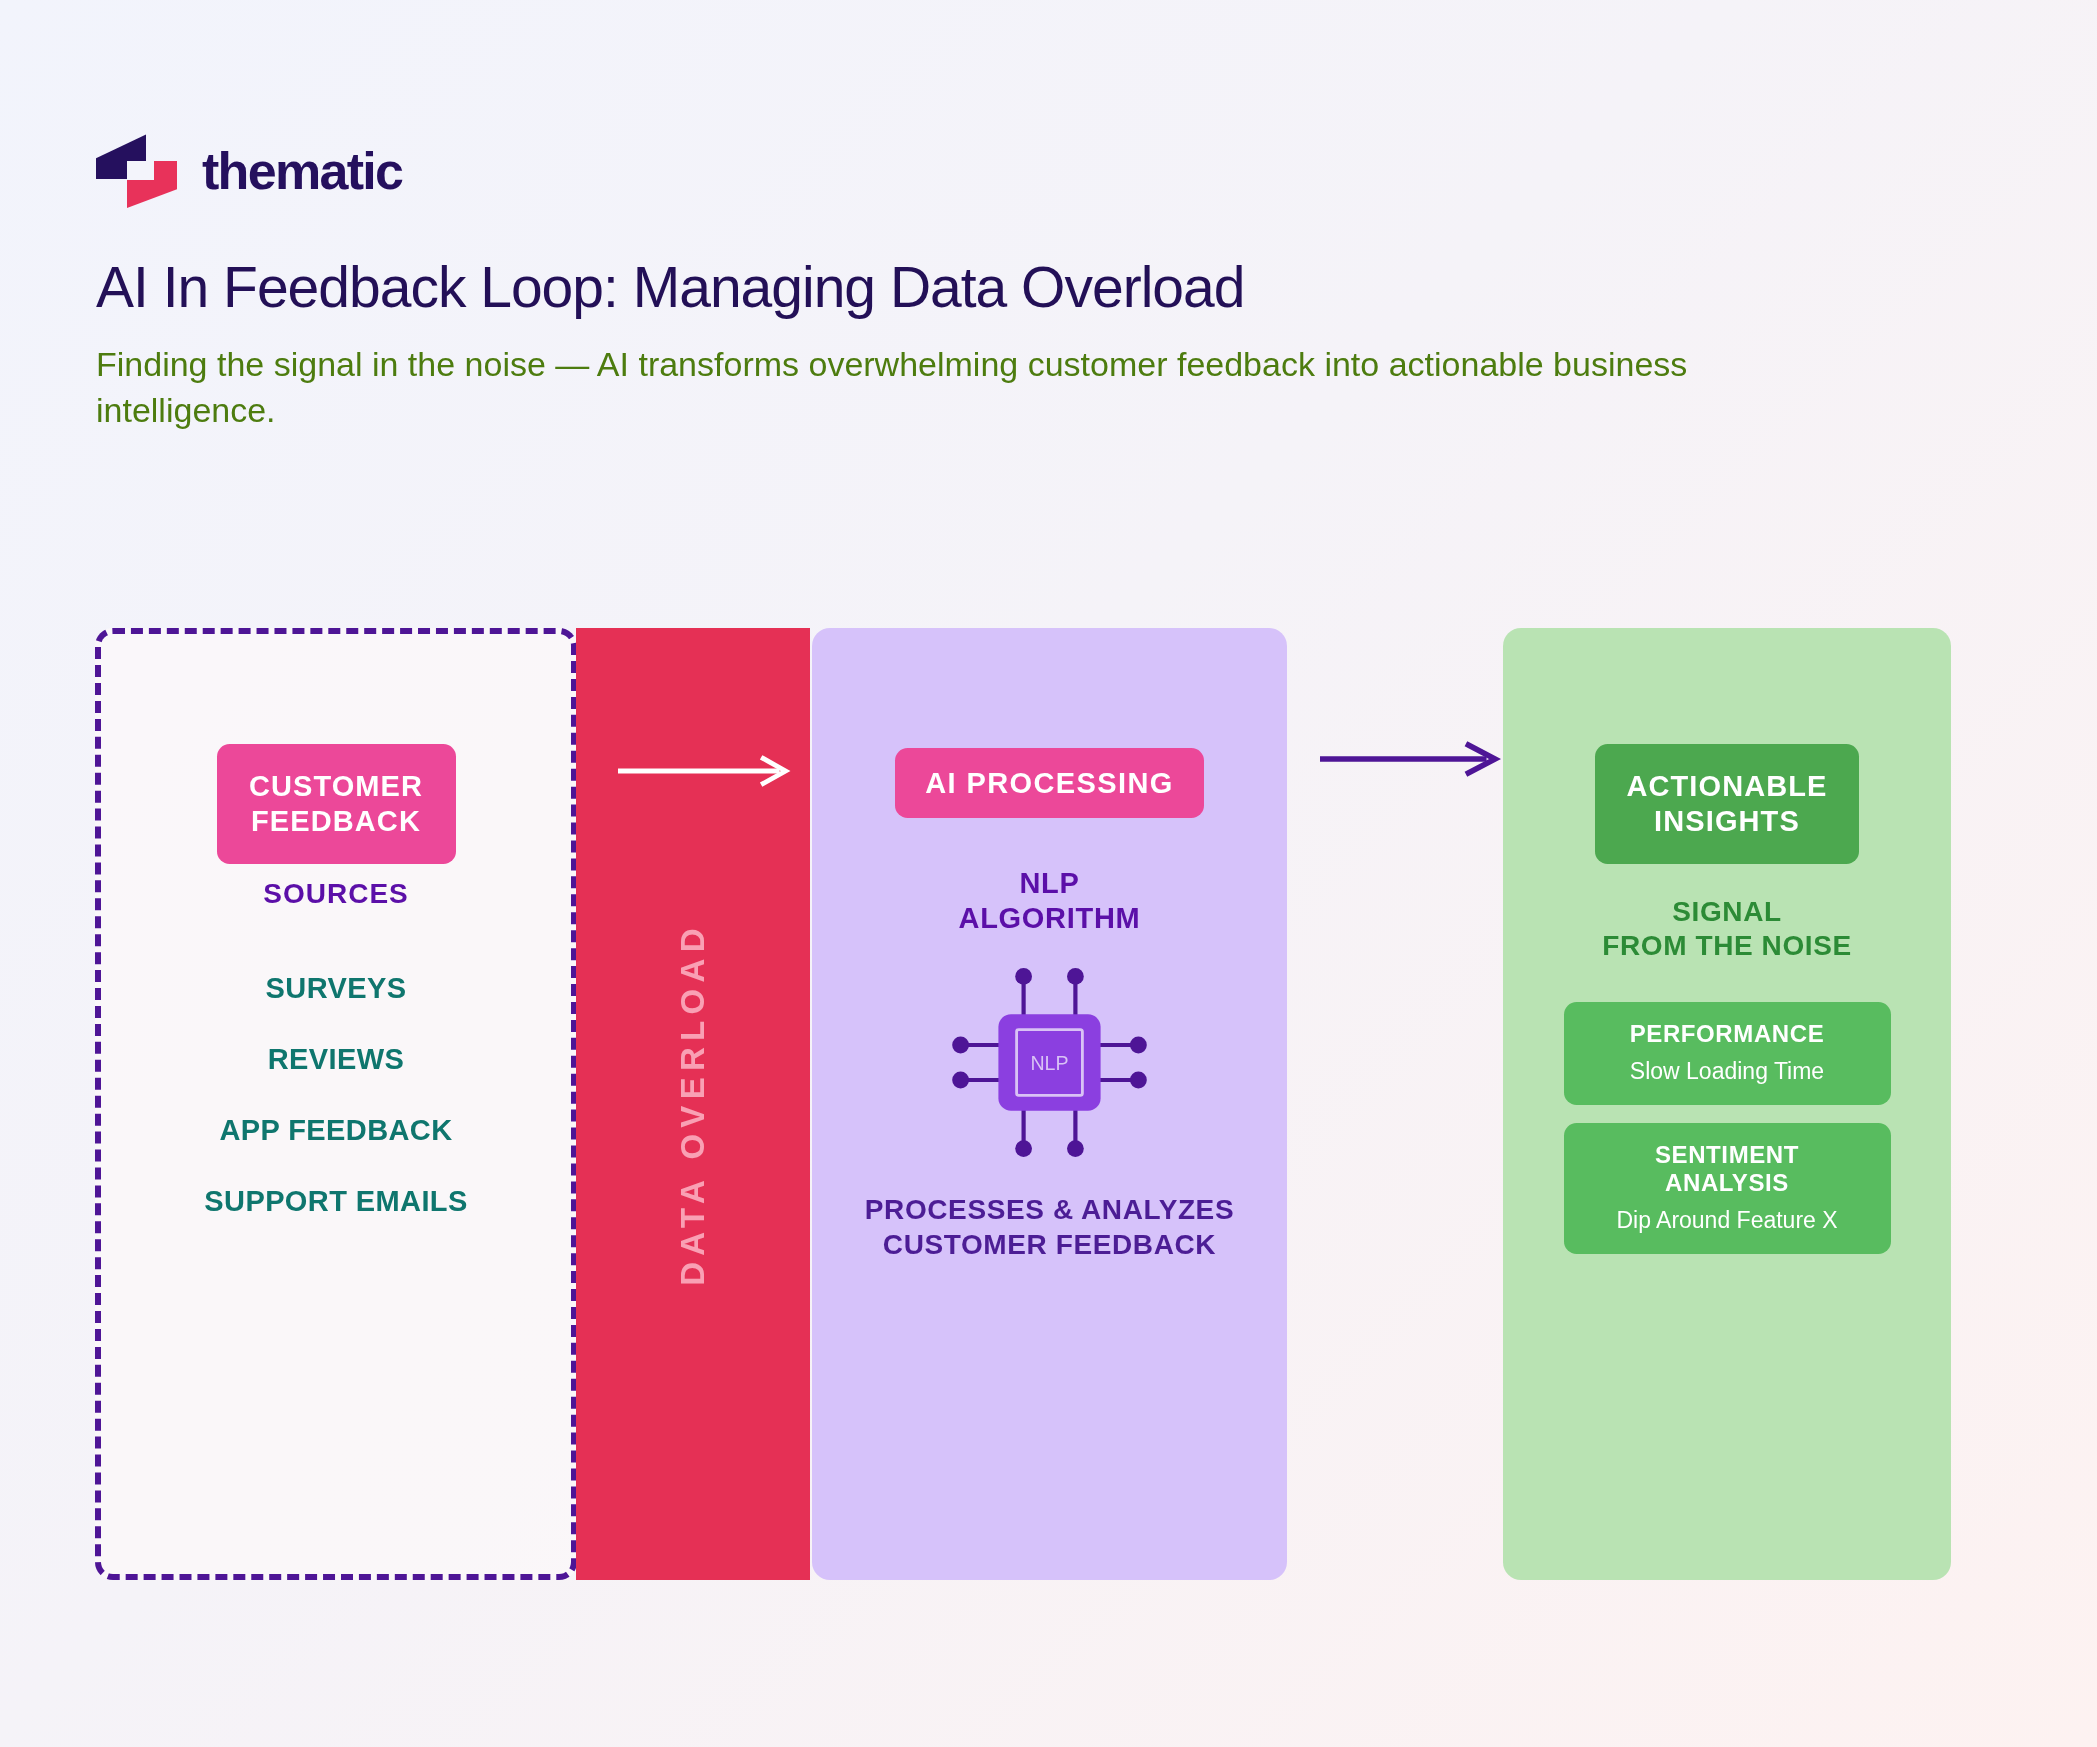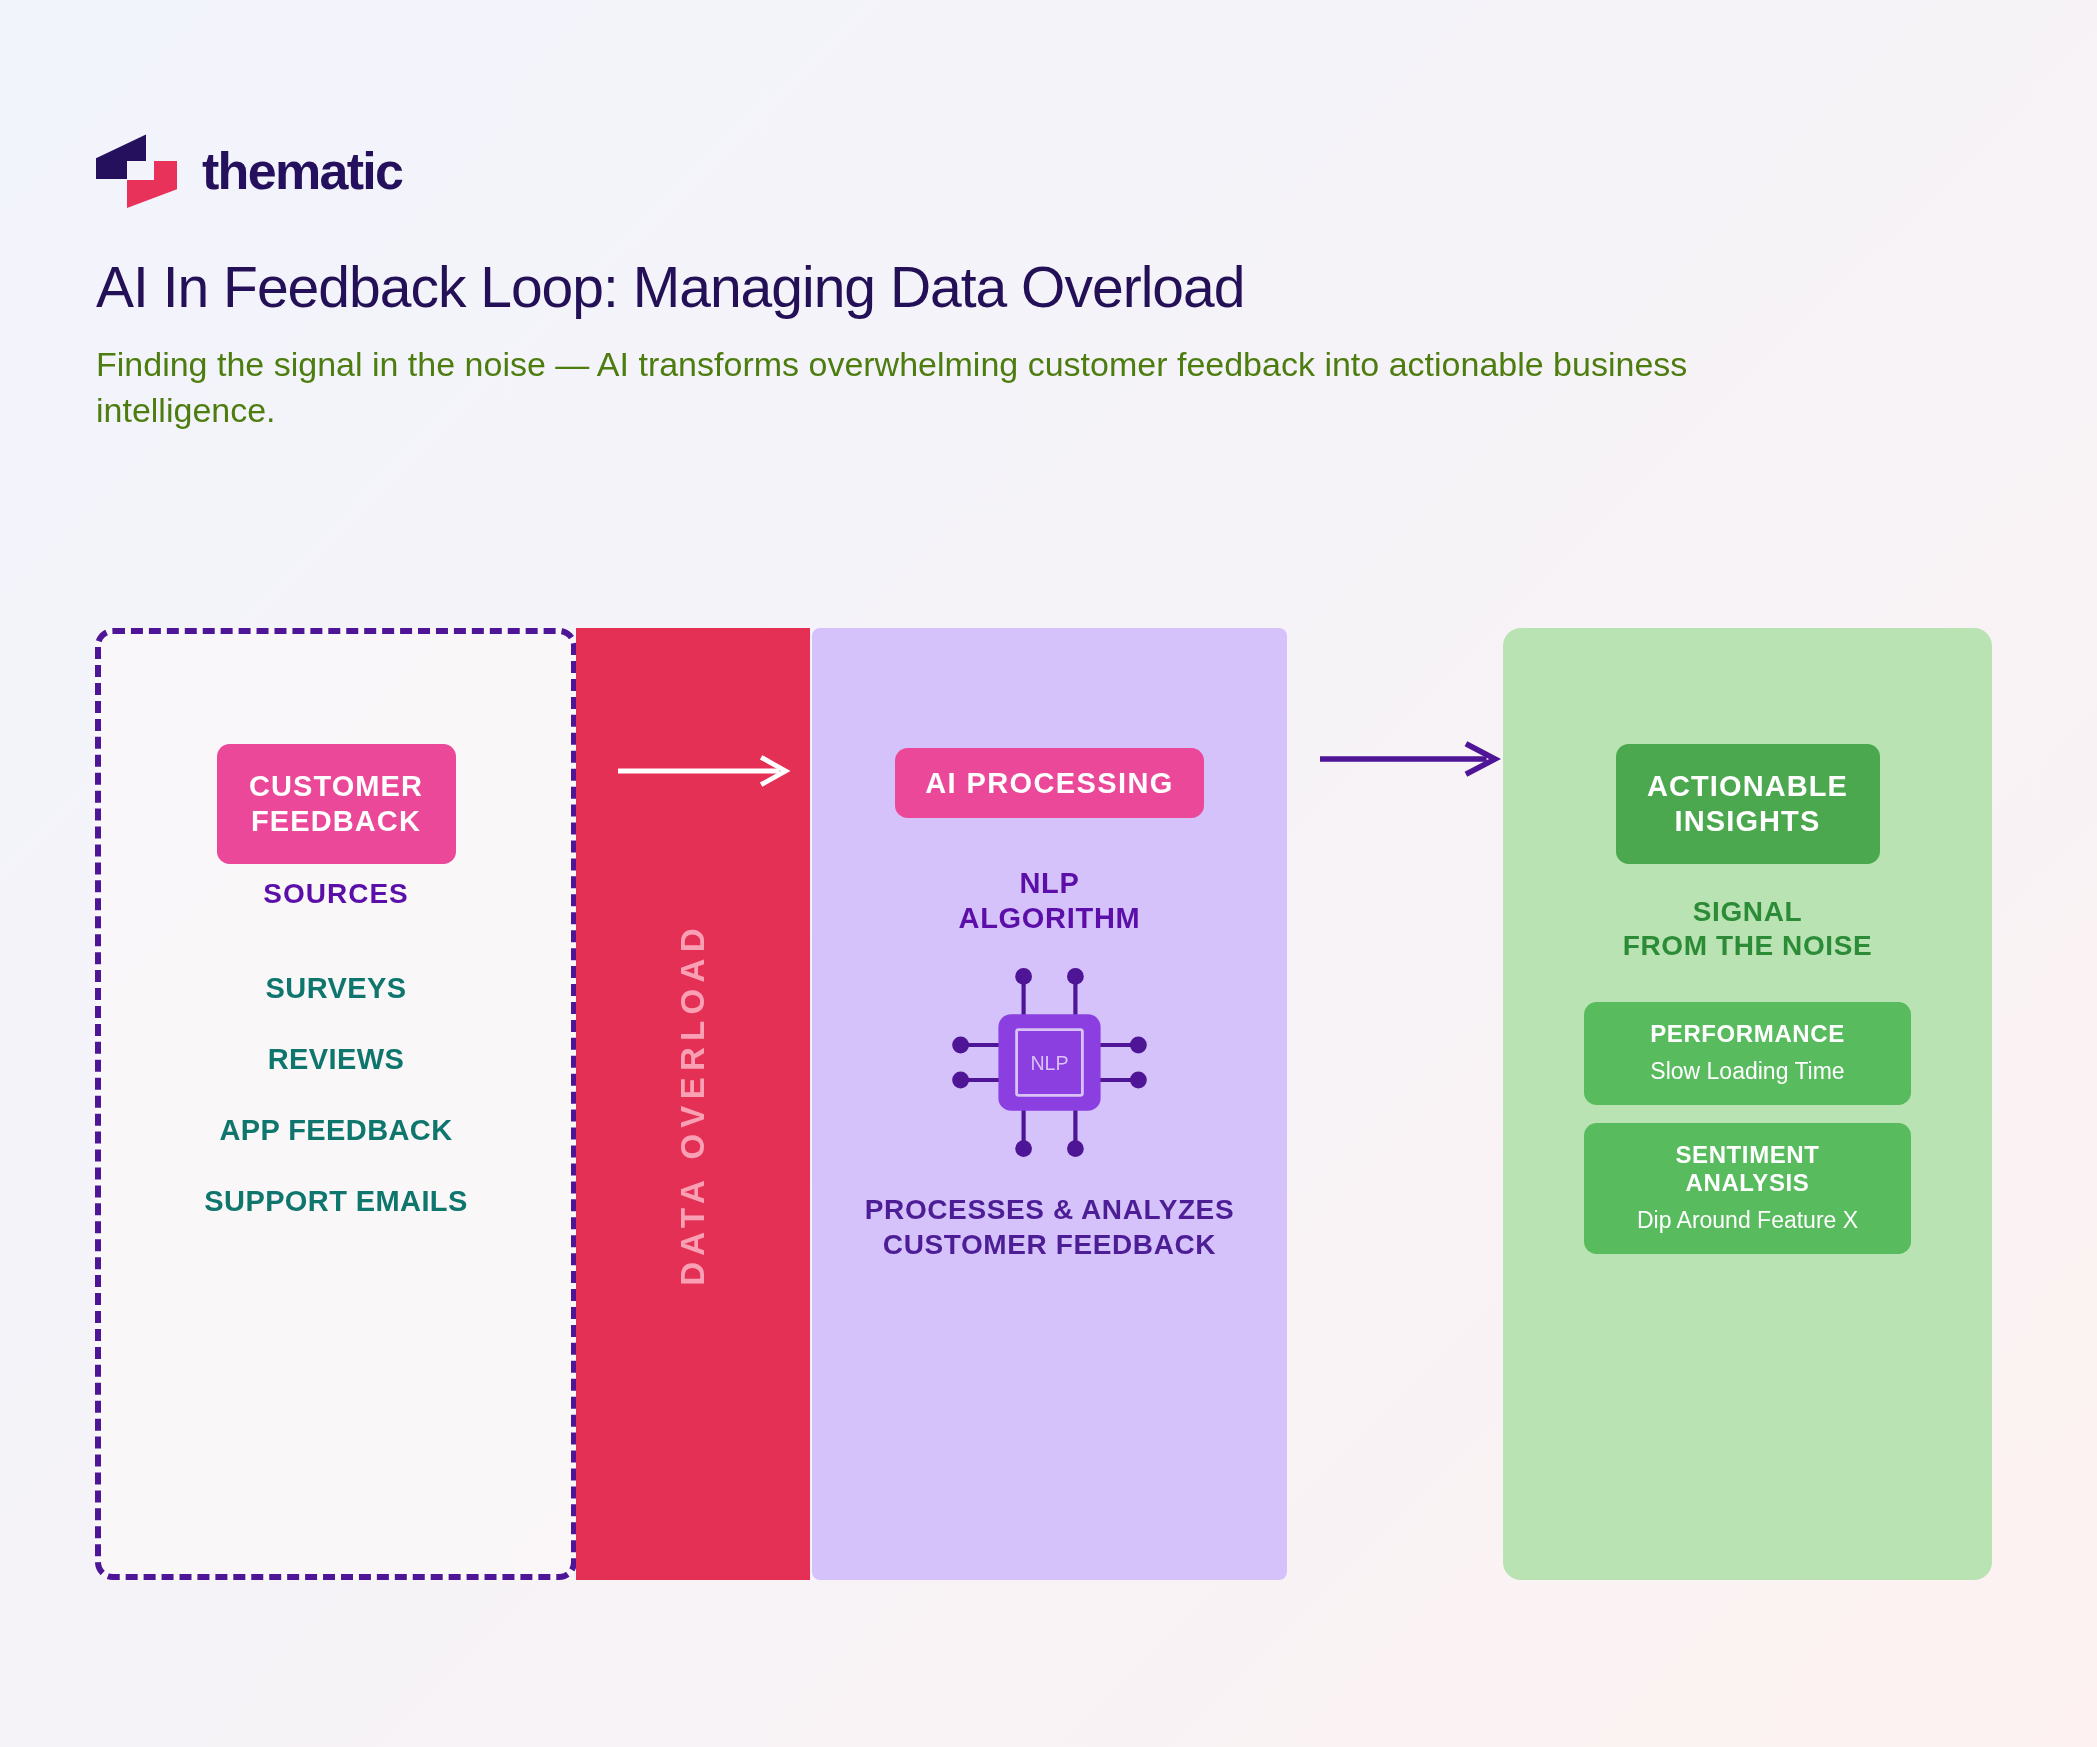--- a/index.html
+++ b/index.html
@@ -196,21 +196,21 @@
   }
 
   
   .panel-ai {
     position: absolute;
     left: 812px;
     top: 628px;
     width: 475px;
     height: 952px;
     background: #D6C2FA;
-    border-radius: 8px;
+    border-radius: 18px;
     display: flex;
     flex-direction: column;
     align-items: center;
   }
   .badge-ai {
     width: 309px;
     height: 70px;
     margin-top: 120px;
     font-size: 29px;
     letter-spacing: 1.4px;
@@ -247,21 +247,21 @@
     top: 740px;
     width: 182px;
     height: 38px;
   }
 
   
   .panel-insights {
     position: absolute;
     left: 1503px;
     top: 628px;
-    width: 489px;
+    width: 448px;
     height: 952px;
     background: #B9E3B3;
     border-radius: 18px;
     display: flex;
     flex-direction: column;
     align-items: center;
   }
   .badge-ins {
     width: 264px;
     height: 120px;

